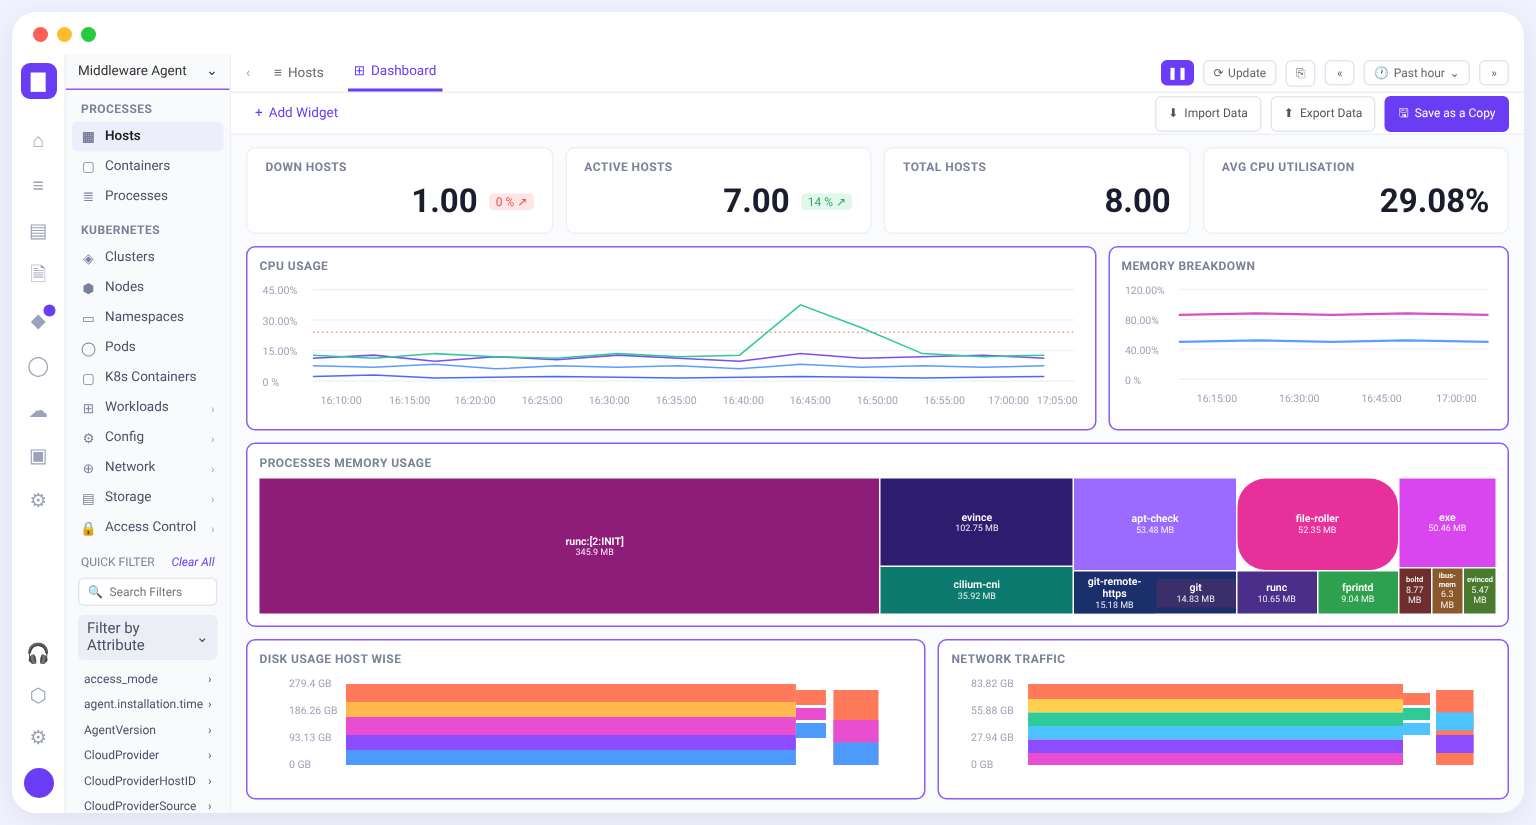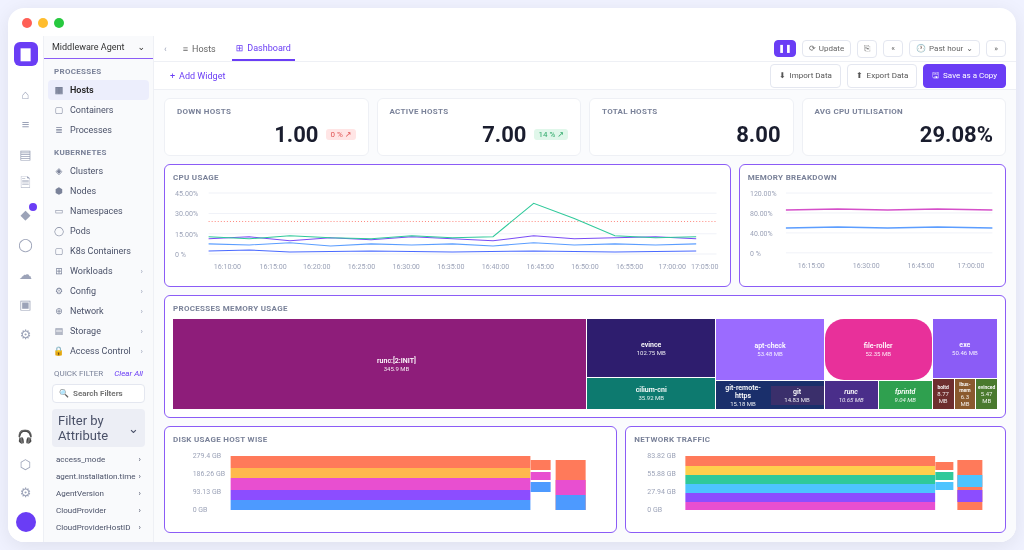--- a/index.html
+++ b/index.html
@@ -20,22 +20,22 @@
 .agent-dd { padding:6px 8px; display:flex; align-items:center; justify-content:space-between; border-bottom:1px solid #8b5cf6; font-size:9px; color:#333; cursor:pointer; }
 .side-group-title { font-size:8px; font-weight:700; color:#7a8299; padding:8px 10px 4px; letter-spacing:0.3px; }
 .side-item { display:flex; align-items:center; gap:6px; padding:5px 10px; color:#4a5168; cursor:pointer; position:relative; }
 .side-item.active { background:#eceefc; color:#222; font-weight:600; border-radius:4px; margin:0 4px; padding:5px 6px; }
 .side-item .chev { margin-left:auto; color:#9ca3b8; font-size:8px; }
 .side-icon { width:10px; height:10px; display:inline-flex; align-items:center; justify-content:center; color:#7a8299; font-size:9px; }
 .qf-header { display:flex; justify-content:space-between; align-items:center; padding:8px 10px 4px; }
 .qf-header .t { font-size:8px; font-weight:400; color:#7a8299; }
 .qf-header .clear { font-size:8px; color:#6a3df5; cursor:pointer;font-style:italic; }
 .qf-search { margin:2px 8px; padding:4px 6px; background:#fff; border:1px solid #e4e7f0; border-radius:4px; display:flex; align-items:center; gap:4px; }
-.qf-search input { border:none; outline:none; font-size:8px; flex:1; background:transparent;font-weight:bold; }
-.qf-attr { margin:4px 8px; padding:4px 6px; background:#eceef5; border-radius:4px; display:flex; justify-content:space-between; align-items:center; font-size:13px; color:#4a5168; cursor:pointer; }
+.qf-search input { border:none; outline:none; font-size:8px; flex:1; background:transparent; }
+.qf-attr { margin:4px 8px; padding:4px 6px; background:#eceef5; border-radius:4px; display:flex; justify-content:space-between; align-items:center; font-size:10px; color:#4a5168; cursor:pointer; }
 .qf-row { padding:4px 12px; display:flex; justify-content:space-between; align-items:center; font-size:8px; color:#4a5168; cursor:pointer; }
 .main { flex:1; display:flex; flex-direction:column; overflow:hidden; }
 .topbar { height:26px; border-bottom:1px solid #eef0f5; display:flex; align-items:center; padding:0 10px; gap:12px; font-size:9px; }
 .tb-collapse { color:#9ca3b8; cursor:pointer; }
 .tb-tab { color:#666; cursor:pointer; display:flex; align-items:center; gap:4px; padding:6px 4px; }
 .tb-tab.active { color:#6a3df5; border-bottom:2px solid #6a3df5; }
 .tb-right { margin-left:auto; display:flex; align-items:center; gap:6px; }
 .tb-btn { padding:3px 6px; border:1px solid #e4e7f0; border-radius:4px; display:flex; align-items:center; gap:3px; font-size:8px; color:#666; cursor:pointer; background:#fff; }
 .tb-btn.pause { background:#6a3df5; color:#fff; border-color:#6a3df5; width:22px; justify-content:center; }
 .actionbar { height:28px; border-bottom:1px solid #eef0f5; display:flex; align-items:center; padding:0 10px; gap:8px; font-size:9px; }
@@ -361,33 +361,33 @@
                     <span>git</span>
                     <span class="sub">14.83 MB</span>
                   </div>
               </div>
             </div>
             <div class="tm-col" style="flex:1;">
               <div class="tm-cell" style="flex:2;background:#e8309a;border-radius:19px;">
                   <span>file-roller</span>
                   <span class="sub">52.35 MB</span>
                 </div>
-              <div style="flex:1;display:flex;gap:1px;font-style:italic;">
+              <div style="flex:1;display:flex;gap:1px;">
                 <div class="tm-cell" style="flex:1;background:#4a2e8a;">
                     <span>runc</span>
                     <span class="sub">10.65 MB</span>
                   </div>
                 <div class="tm-cell" style="flex:1;background:#2fa04f;">
                     <span>fprintd</span>
                     <span class="sub">9.04 MB</span>
                   </div>
               </div>
             </div>
             <div class="tm-col" style="flex:0.6;">
-              <div class="tm-cell" style="flex:2;background:#8b5cf6;">
+              <div class="tm-cell" style="flex:2;background:#d946ef;">
                   <span>exe</span>
                   <span class="sub">50.46 MB</span>
                 </div>
               <div style="flex:1;display:flex;gap:1px;">
                 <div class="tm-cell" style="flex:1;background:#6e2e2e;font-size:5px;">
                     <span>boltd</span>
                     <span class="sub">8.77 MB</span>
                   </div>
                 <div class="tm-cell" style="flex:1;background:#8a5a2e;font-size:5px;">
                     <span>ibus-mem</span>

